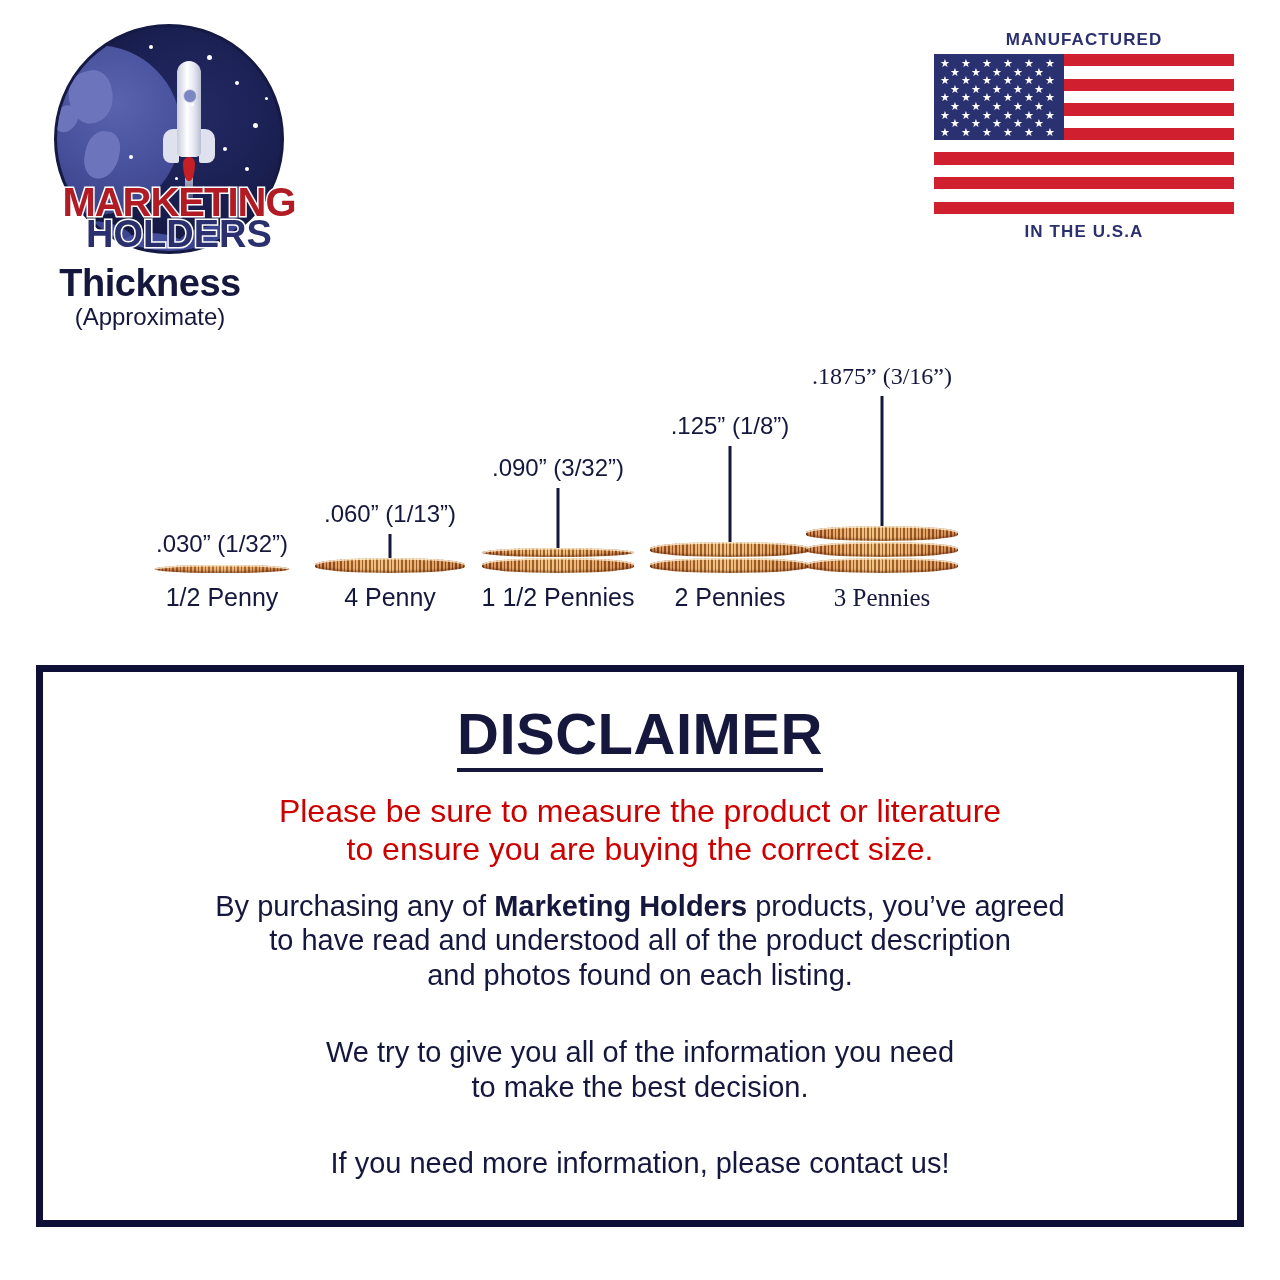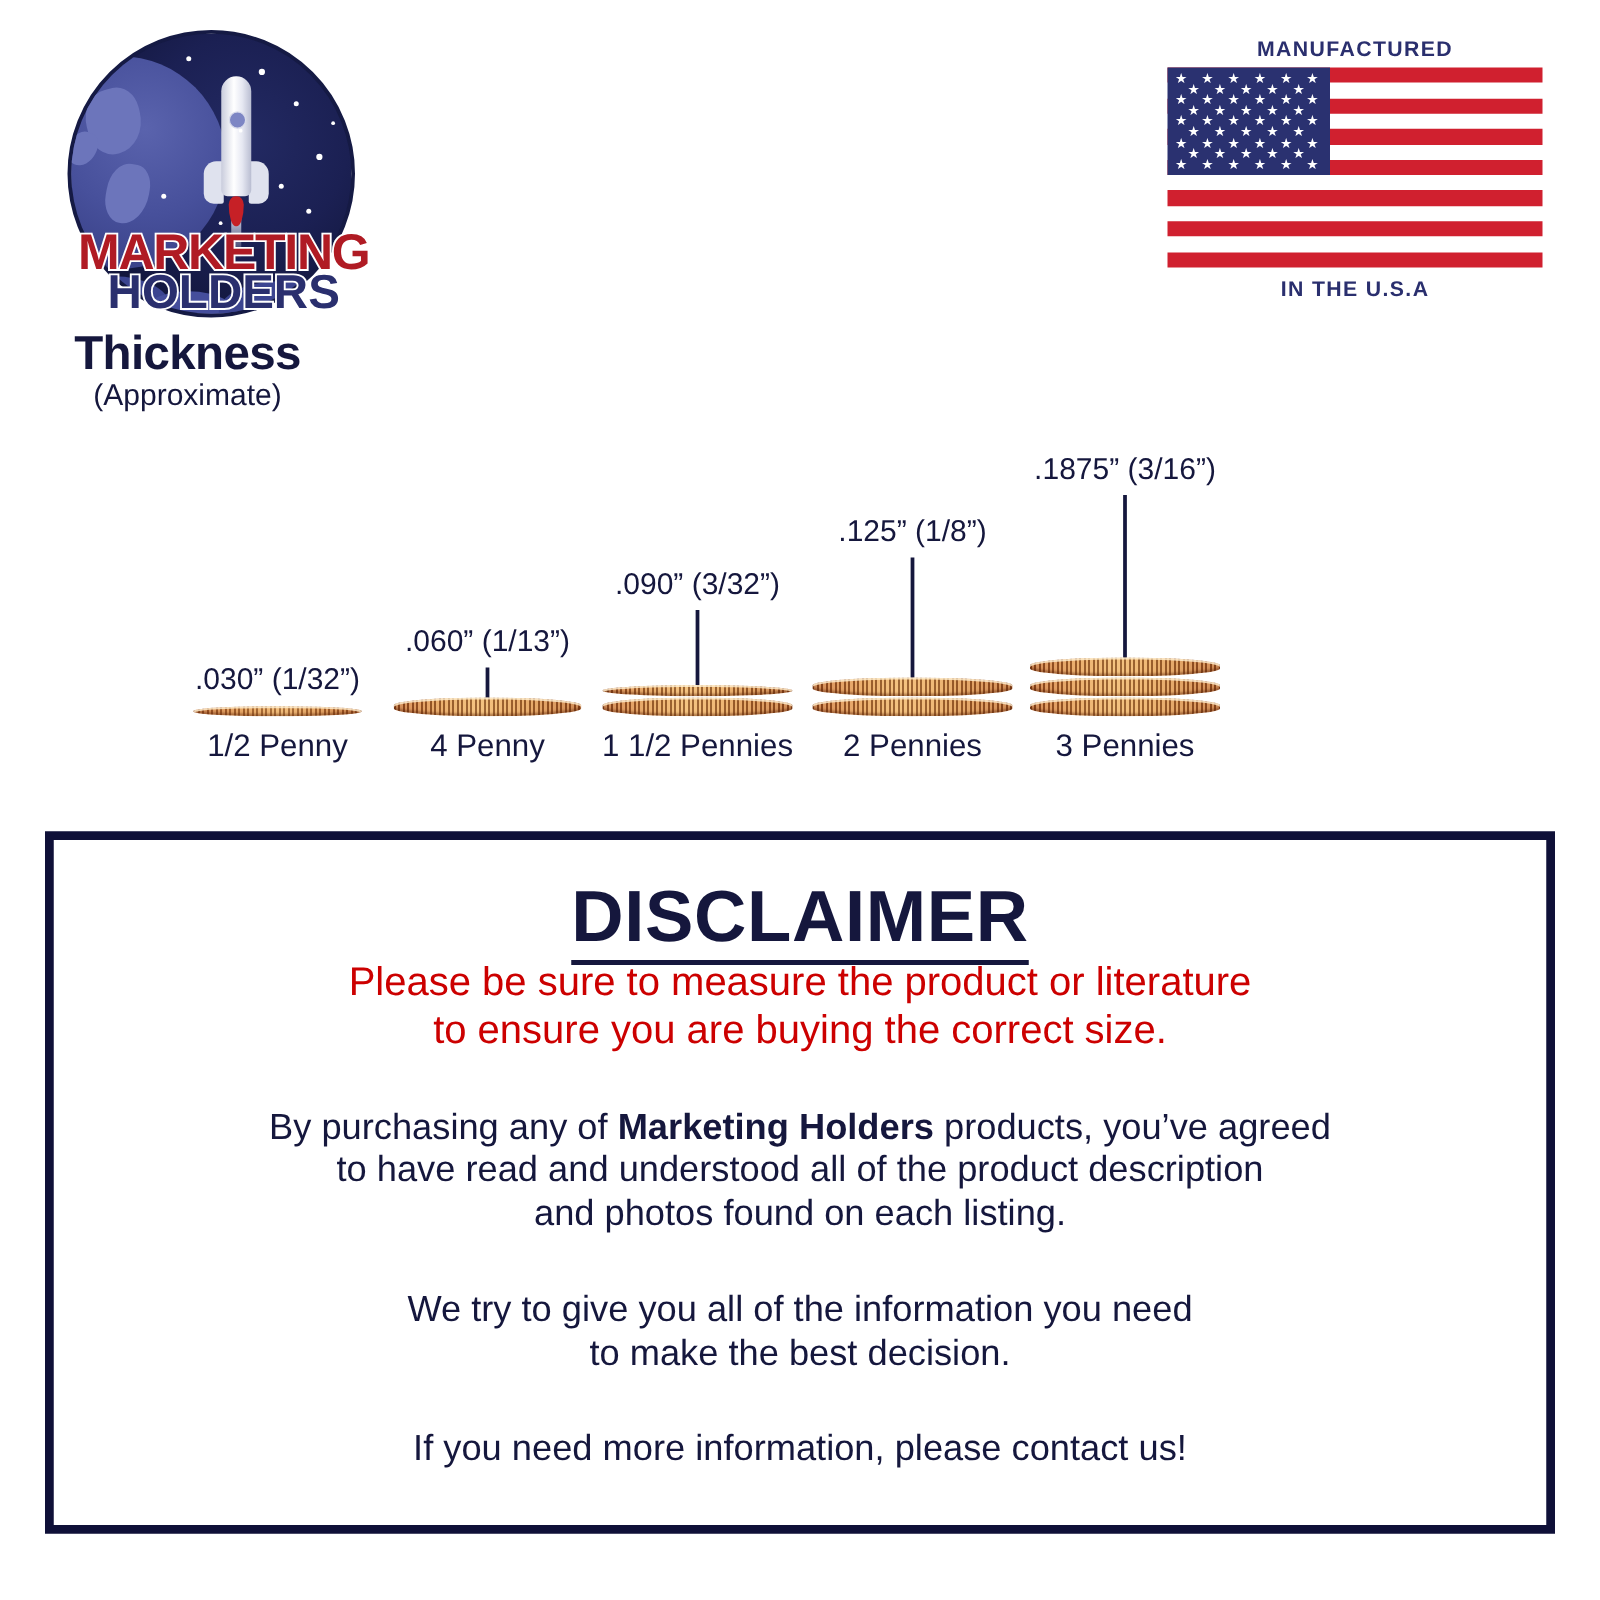--- a/index.html
+++ b/index.html
@@ -87,23 +87,23 @@
     border-radius:50%/60%;}
   .clabel{position:absolute;left:50%;transform:translateX(-50%);bottom:8px;
     font-size:25px;color:#15173D;white-space:nowrap;}
 
   
   .disc{position:absolute;left:36px;top:665px;width:1208px;height:562px;
     border:7px solid #0F1038;background:#fff;box-sizing:border-box;}
   .disc-title{text-align:center;font-size:58px;font-weight:bold;color:#15173D;
     letter-spacing:0.5px;margin-top:28px;}
   .disc-title span{border-bottom:4px solid #15173D;padding-bottom:2px;}
-  .disc-red{text-align:center;color:#CC0000;font-size:32px;line-height:1.18;
+  .disc-red{text-align:center;color:#CC0000;font-size:32px;line-height:1.18;margin-top:26px;
     font-family:"Liberation Sans Narrow","Liberation Sans",sans-serif;}
-  .disc-navy{text-align:center;color:#15173D;font-size:29px;line-height:1.2;margin-top:42px;
+  .disc-navy{text-align:center;color:#15173D;font-size:29px;line-height:1.2;margin-top:20px;
     font-family:"Liberation Sans Narrow","Liberation Sans",sans-serif;}
   .disc-navy b{font-weight:bold;}
   .disc-navy.p3{margin-top:42px;}
   .disc-navy.p4{margin-top:42px;}
 </style>
 </head>
 <body>
 
 <div class="page">
 
@@ -243,21 +243,21 @@
       </div>
       <div class="col" style="left: 620px; width: 220px; height: 290px;">
         <div class="meas" style="bottom: 180px;">.125” (1/8”)</div>
         <div class="lead" style="bottom: 78px; height: 96px;"></div>
         <div class="stack" style="width: 160px;">
           <div class="penny"></div>
           <div class="penny"></div>
         </div>
         <div class="clabel">2 Pennies</div>
       </div>
-      <div class="col" style="left: 790px; width: 220px; height: 290px;">
+      <div class="col" style="left: 772px; width: 220px; height: 290px; font-family: Liberation Serif, serif;">
         <div class="meas" style="bottom: 230px;">.1875” (3/16”)</div>
         <div class="lead" style="bottom: 94px; height: 130px;"></div>
         <div class="stack" style="width: 152px;">
           <div class="penny"></div>
           <div class="penny"></div>
           <div class="penny"></div>
         </div>
         <div class="clabel">3 Pennies</div>
       </div>
     </div>

